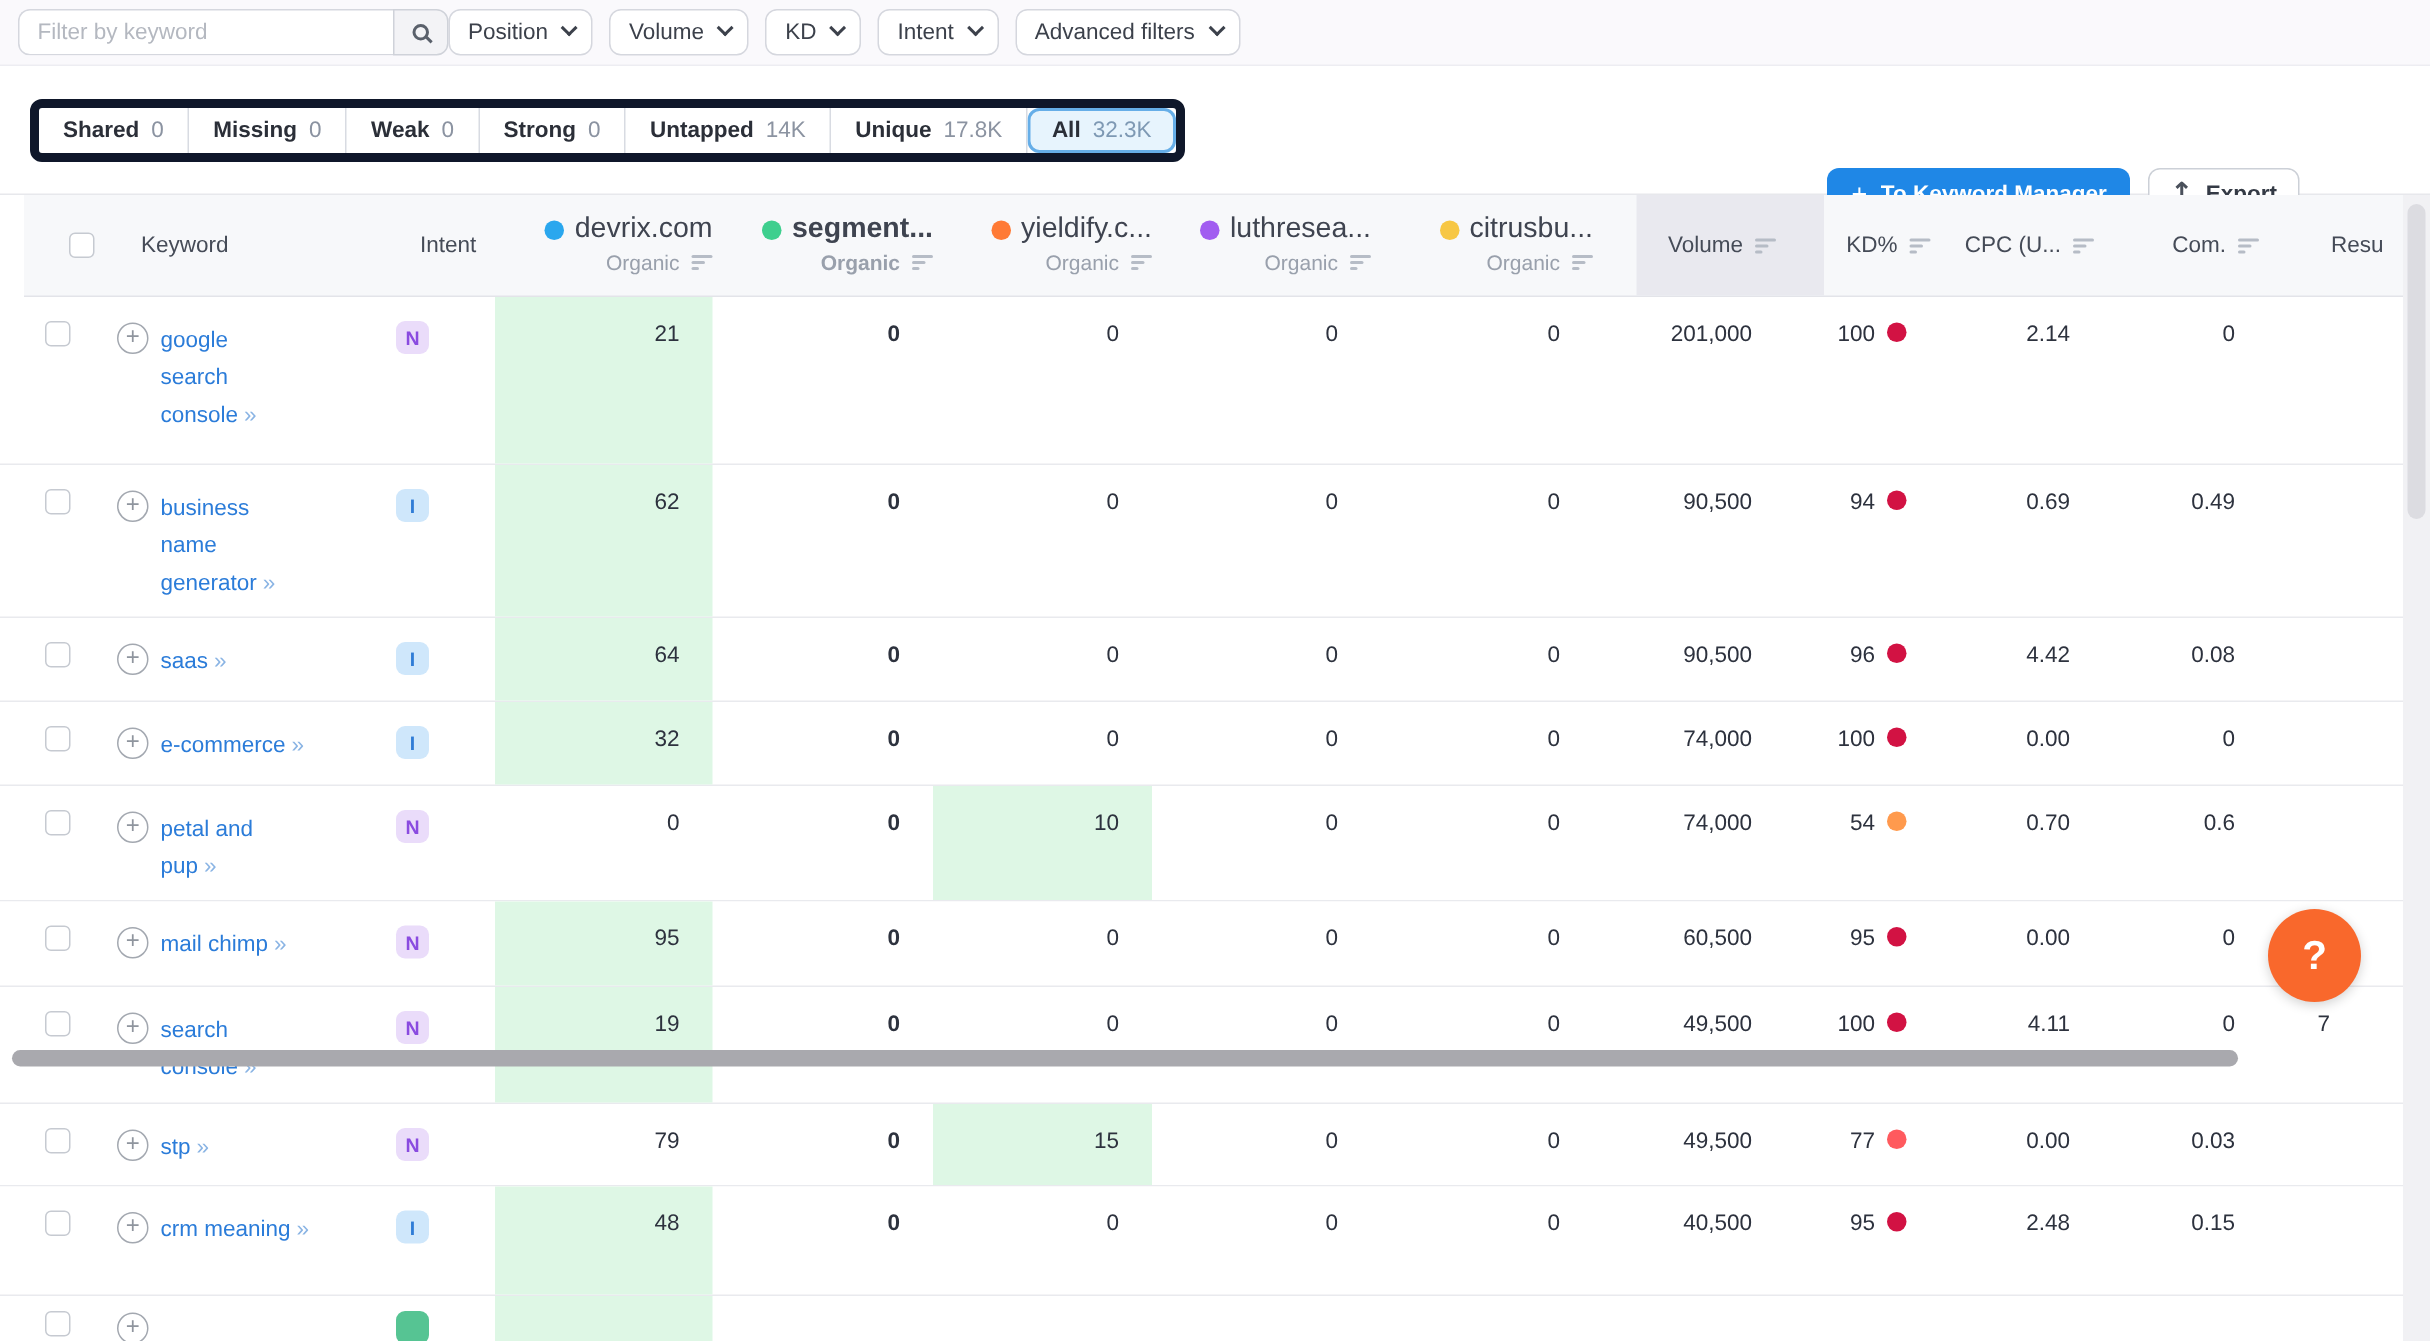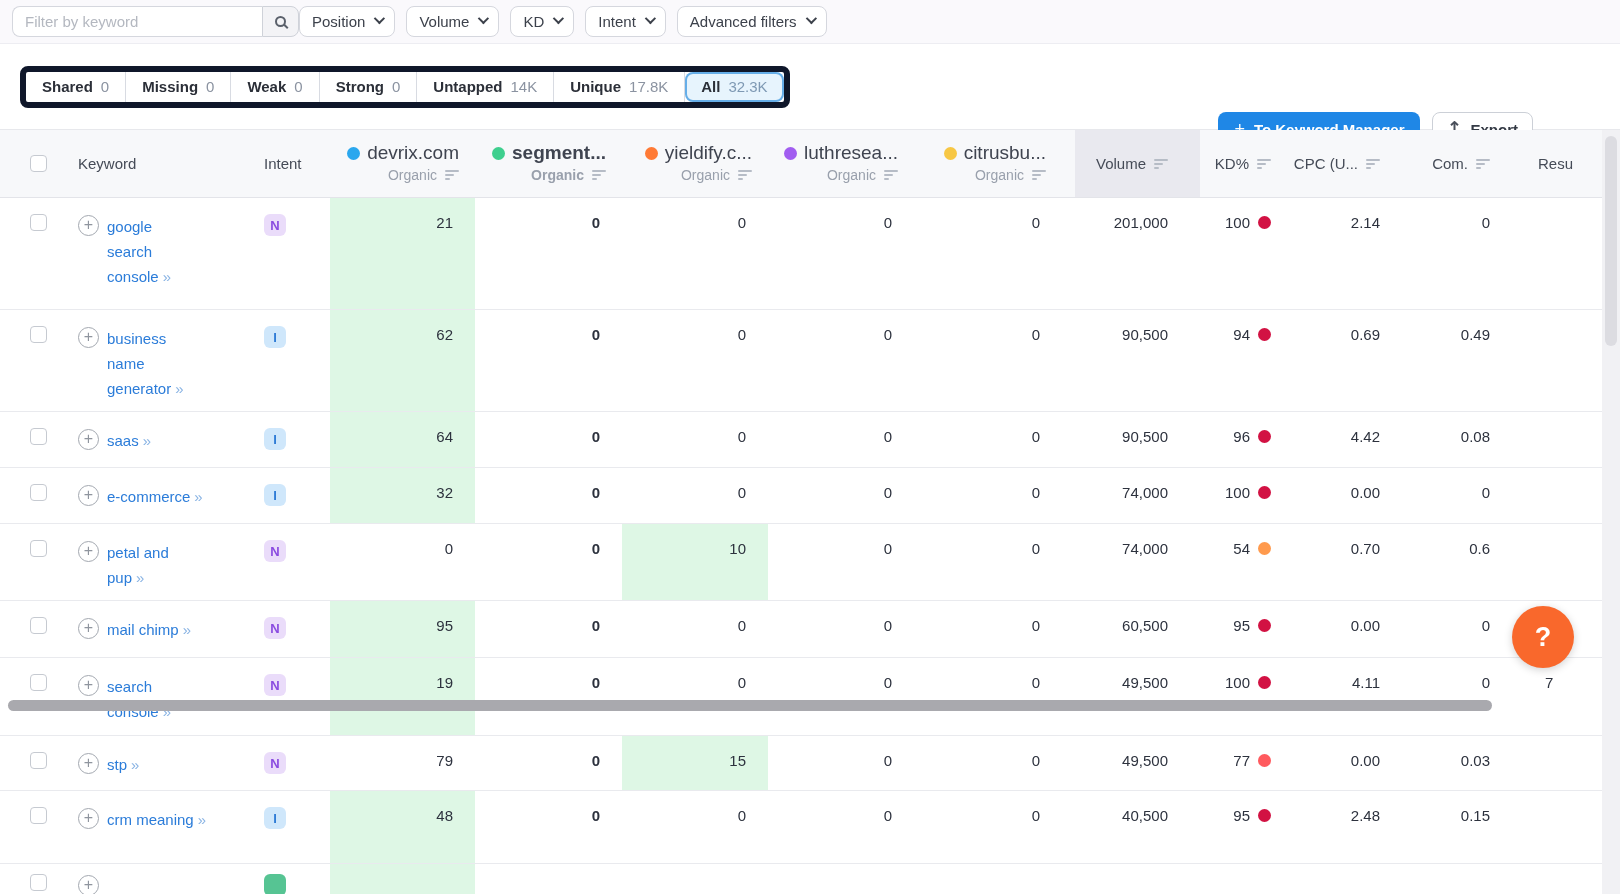--- a/index.html
+++ b/index.html
@@ -40,21 +40,21 @@
   .actions { position:absolute; right:87px; top:68px; display:flex; gap:12px; }
   .btn-blue { height:34px; background:#1f87e6; border:none; border-radius:8px; color:#fff;
     font-size:15px; font-weight:700; padding:0 16px; display:flex; align-items:center; gap:9px; cursor:pointer; }
   .btn-blue .plus { font-size:18px; font-weight:400; }
   .btn-ghost { height:34px; background:#fff; border:1px solid #ccd0d7; border-radius:8px;
     color:#343a45; font-size:15px; font-weight:700; padding:0 14px; display:flex; align-items:center; gap:8px; cursor:pointer; }
 
   
   .table { position:absolute; top:130px; left:0; width:1602px; }
   .tr { display:flex; width:1602px; border-bottom:1px solid #e9eaee; background:#fff; }
-  .th-row { height:68px; background:#f7f8fa; border-bottom:1px solid #e3e4e9; }
+  .th-row { height:68px; background:#f7f8fa; border-bottom:1px solid #e3e4e9;margin-left:16px; }
   .td { flex:none; padding-top:16px; font-size:15px; }
   .c-check { width:62px; padding-left:30px; }
   .c-kw   { width:184px; padding-left:16px; display:flex; gap:8px; }
   .c-int  { width:84px; padding-left:18px; }
   .c-comp { width:145px; text-align:right; padding-right:22px; }
   .c-comp2{ width:147px; text-align:right; padding-right:22px;font-weight:bold; }
   .c-comp3{ width:146px; text-align:right; padding-right:22px; }
   .c-comp4{ width:146px; text-align:right; padding-right:22px; }
   .c-comp5{ width:161px; text-align:right; padding-right:35px; }
   .c-vol  { width:125px; text-align:right; padding-right:32px; }

